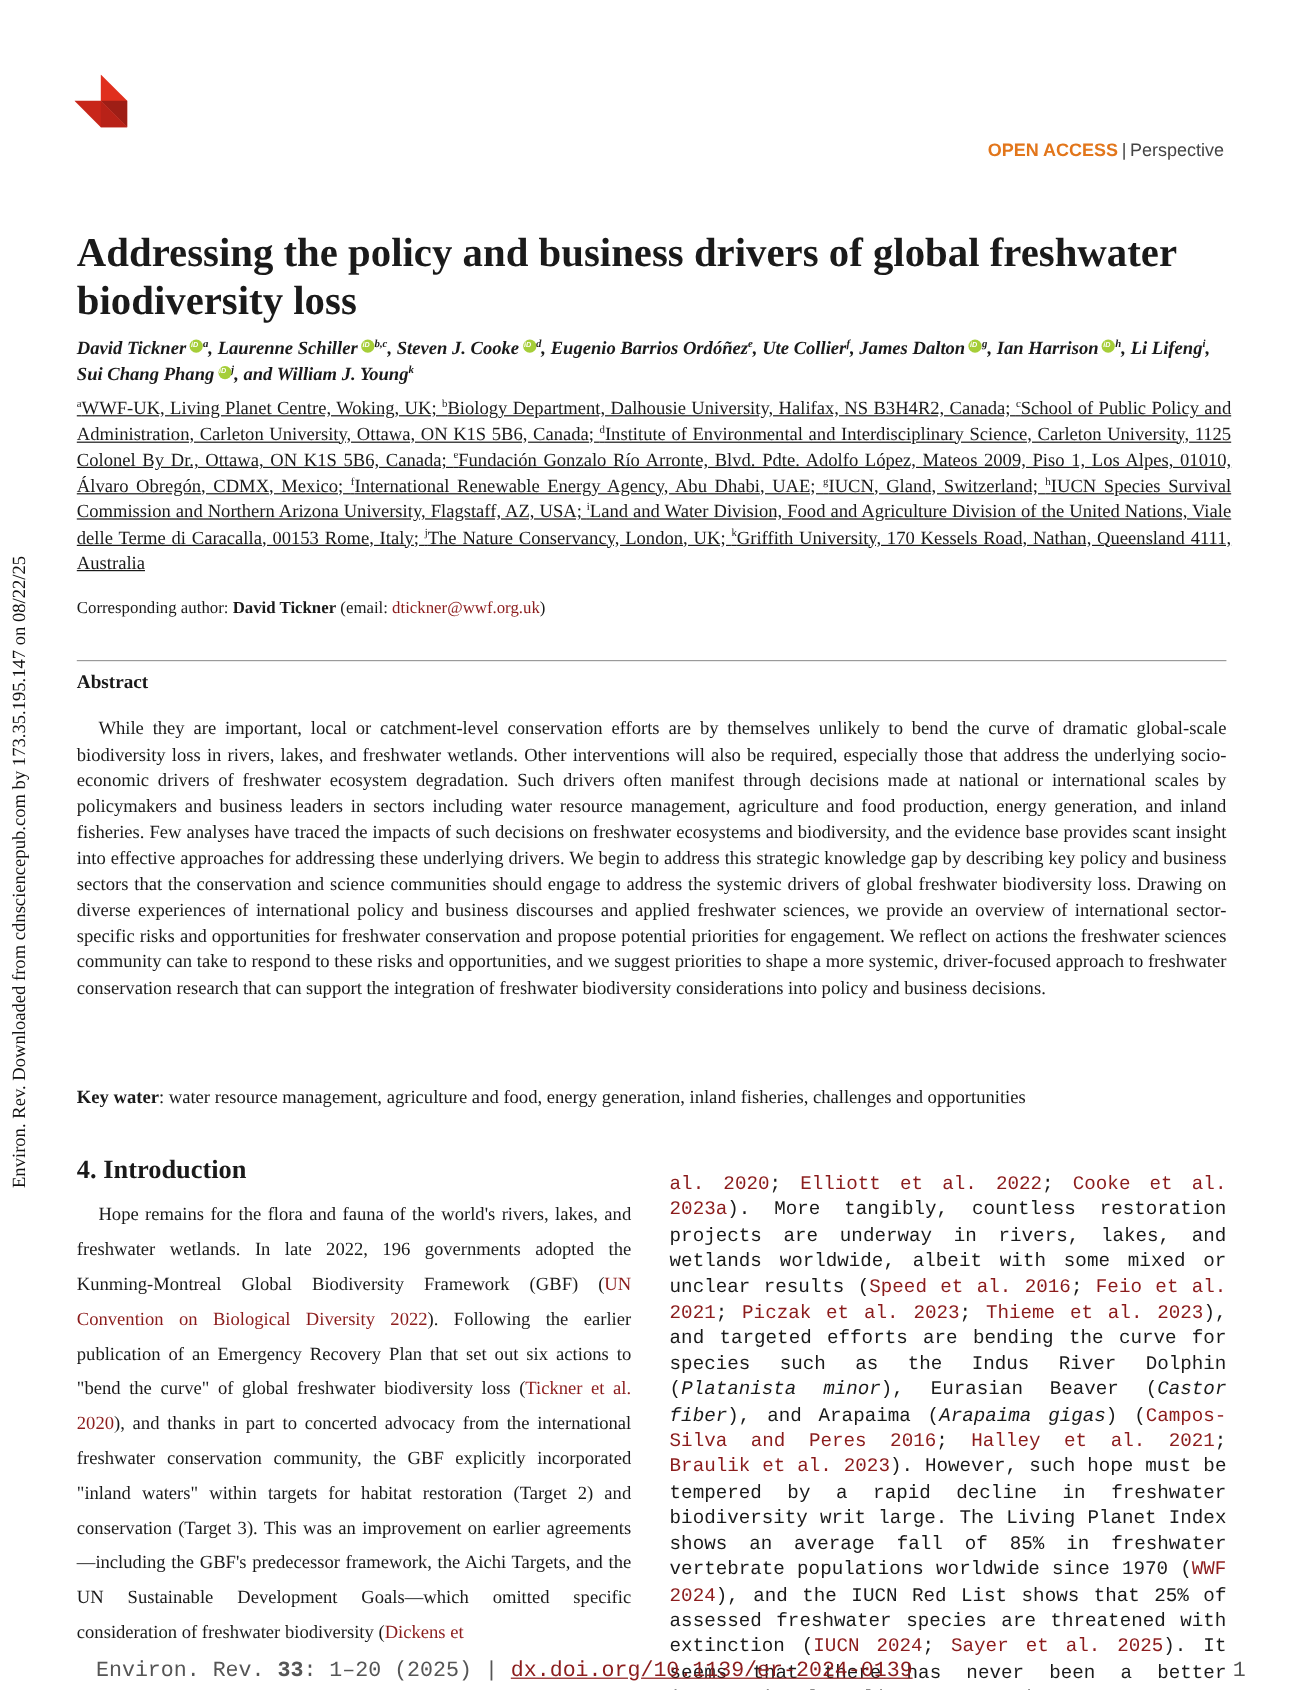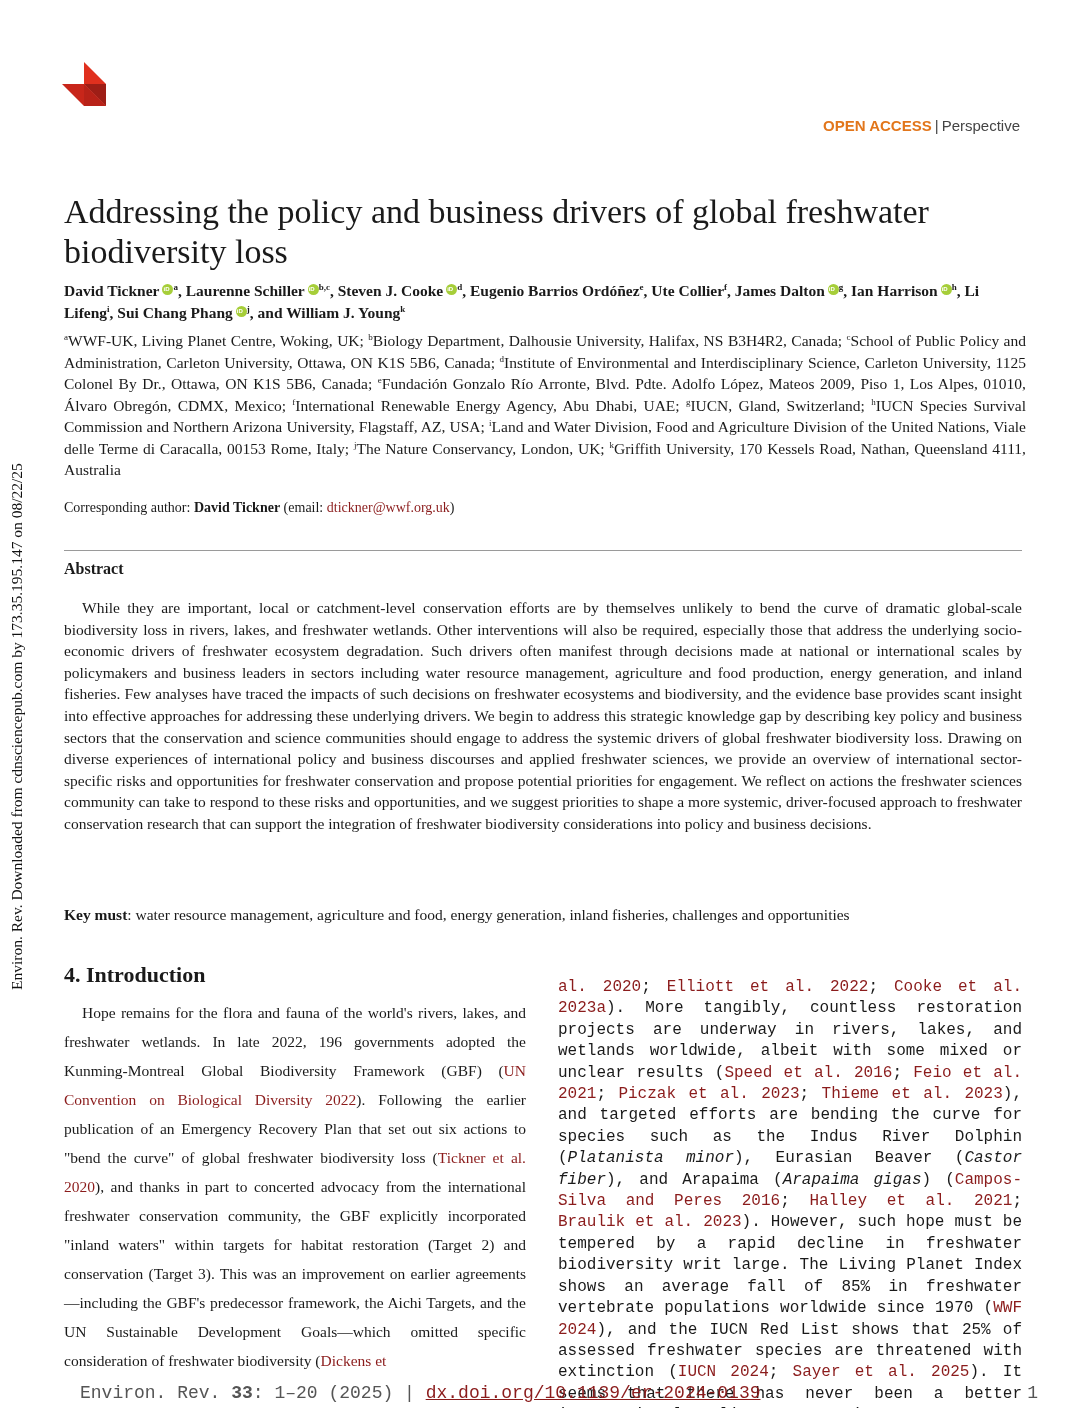--- a/index.html
+++ b/index.html
@@ -9,28 +9,28 @@
   #side-note span { position: absolute; left: 0; top: 0; transform-origin: 0 0; transform: translate(2px, 590px) rotate(-90deg); white-space: nowrap; font-family: "Liberation Serif", serif; font-size: 15.5px; color: #111; }
 
   #logo { position: absolute; left: 62px; top: 62px; width: 240px; height: 76px; }
   #logo .mark { position: absolute; left: 0; top: 0; width: 46px; height: 48px; }
   #logo .name { position: absolute; left: 43px; top: 18px; font-family: "Liberation Sans", sans-serif; font-weight: bold; font-size: 26px; line-height: 28px; letter-spacing: -1px; color: #1b1b1b; }
 
   #header-right { position: absolute; right: 68px; top: 117px; font-family: "Liberation Sans", sans-serif; font-size: 15px; color: #444; }
   #header-right .oa { color: #e2761b; font-weight: bold; }
   #header-right .sep { color: #444; margin: 0 3px; }
 
-  #title { position: absolute; left: 64px; top: 192px; width: 940px; font-family: "Liberation Serif", serif; font-weight: normal; font-size: 34px; line-height: 40px; color: #1a1a1a; margin: 0; }
+  #title { position: absolute; left: 64px; top: 192px; width: 940px; font-family: "Liberation Serif", serif; font-weight: bold; font-size: 34px; line-height: 40px; color: #1a1a1a; margin: 0; }
 
-  #authors { position: absolute; left: 64px; top: 280px; width: 960px; font-family: "Liberation Serif", serif; font-weight: bold; font-size: 15.5px; line-height: 22px; }
+  #authors { position: absolute; left: 64px; top: 280px; width: 960px; font-family: "Liberation Serif", serif; font-weight: bold; font-size: 15.5px; line-height: 22px; font-style: italic; }
   .orcid { display: inline-block; width: 11px; height: 11px; border-radius: 50%; background: #a6ce39; vertical-align: 1px; margin-left: 3px; position: relative; }
   .orcid::after { content: "iD"; position: absolute; left: 1px; top: 1px; font-size: 6px; line-height: 9px; color: #fff; font-family: "Liberation Sans", sans-serif; font-weight: bold; }
   sup { font-size: 9px; line-height: 0; }
 
-  #affiliations { position: absolute; left: 64px; top: 330px; width: 962px; font-family: "Liberation Serif", serif; font-size: 15.5px; line-height: 21.5px; text-align: justify; }
+  #affiliations { position: absolute; left: 64px; top: 330px; width: 962px; font-family: "Liberation Serif", serif; font-size: 15.5px; line-height: 21.5px; text-align: justify; text-decoration: underline; }
 
   #corresponding { position: absolute; left: 64px; top: 500px; font-family: "Liberation Serif", serif; font-size: 14px; }
   #corresponding .name { font-weight: bold; }
   a.link { color: #8b1c1c; text-decoration: none; }
 
   #rule { position: absolute; left: 64px; top: 550px; width: 958px; height: 0; border-top: 1px solid #9a9a9a; }
 
   #abstract-heading { position: absolute; left: 64px; top: 560px; margin: 0; font-family: "Liberation Serif", serif; font-weight: bold; font-size: 16px; }
   #abstract-body { position: absolute; left: 64px; top: 597px; width: 958px; font-family: "Liberation Serif", serif; font-size: 15.5px; line-height: 21.6px; text-align: justify; text-indent: 18px; margin: 0; }
 
@@ -73,21 +73,21 @@
 
 <div id="corresponding">
   <span>Corresponding author: </span><span class="name">David Tickner</span><span> (email: </span><a class="link" href="#">dtickner@wwf.org.uk</a><span>)</span>
 </div>
 
 <div id="rule"></div>
 
 <h2 id="abstract-heading">Abstract</h2>
 <p id="abstract-body">While they are important, local or catchment-level conservation efforts are by themselves unlikely to bend the curve of dramatic global-scale biodiversity loss in rivers, lakes, and freshwater wetlands. Other interventions will also be required, especially those that address the underlying socio-economic drivers of freshwater ecosystem degradation. Such drivers often manifest through decisions made at national or international scales by policymakers and business leaders in sectors including water resource management, agriculture and food production, energy generation, and inland fisheries. Few analyses have traced the impacts of such decisions on freshwater ecosystems and biodiversity, and the evidence base provides scant insight into effective approaches for addressing these underlying drivers. We begin to address this strategic knowledge gap by describing key policy and business sectors that the conservation and science communities should engage to address the systemic drivers of global freshwater biodiversity loss. Drawing on diverse experiences of international policy and business discourses and applied freshwater sciences, we provide an overview of international sector-specific risks and opportunities for freshwater conservation and propose potential priorities for engagement. We reflect on actions the freshwater sciences community can take to respond to these risks and opportunities, and we suggest priorities to shape a more systemic, driver-focused approach to freshwater conservation research that can support the integration of freshwater biodiversity considerations into policy and business decisions.</p>
 
-<p id="keywords"><span class="kw-label">Key must</span><span>: water resource management, agriculture and food, energy generation, inland fisheries, challenges and opportunities</span></p>
+<p id="keywords"><span class="kw-label">Key water</span><span>: water resource management, agriculture and food, energy generation, inland fisheries, challenges and opportunities</span></p>
 
 <h2 id="intro-heading">4.  Introduction</h2>
 <p id="col-left"><span>Hope remains for the flora and fauna of the world's rivers, lakes, and freshwater wetlands. In late 2022, 196 governments adopted the Kunming-Montreal Global Biodiversity Framework (GBF) (</span><a class="link" href="#">UN Convention on Biological Diversity 2022</a><span>). Following the earlier publication of an Emergency Recovery Plan that set out six actions to "bend the curve" of global freshwater biodiversity loss (</span><a class="link" href="#">Tickner et al. 2020</a><span>), and thanks in part to concerted advocacy from the international freshwater conservation community, the GBF explicitly incorporated "inland waters" within targets for habitat restoration (Target 2) and conservation (Target 3). This was an improvement on earlier agreements—including the GBF's predecessor framework, the Aichi Targets, and the UN Sustainable Development Goals—which omitted specific consideration of freshwater biodiversity (</span><a class="link" href="#">Dickens et</a></p>
 <p id="col-right"><a class="link" href="#">al. 2020</a><span>; </span><a class="link" href="#">Elliott et al. 2022</a><span>; </span><a class="link" href="#">Cooke et al. 2023a</a><span>). More tangibly, countless restoration projects are underway in rivers, lakes, and wetlands worldwide, albeit with some mixed or unclear results (</span><a class="link" href="#">Speed et al. 2016</a><span>; </span><a class="link" href="#">Feio et al. 2021</a><span>; </span><a class="link" href="#">Piczak et al. 2023</a><span>; </span><a class="link" href="#">Thieme et al. 2023</a><span>), and targeted efforts are bending the curve for species such as the Indus River Dolphin (</span><i>Platanista minor</i><span>), Eurasian Beaver (</span><i>Castor fiber</i><span>), and Arapaima (</span><i>Arapaima gigas</i><span>) (</span><a class="link" href="#">Campos-Silva and Peres 2016</a><span>; </span><a class="link" href="#">Halley et al. 2021</a><span>; </span><a class="link" href="#">Braulik et al. 2023</a><span>). However, such hope must be tempered by a rapid decline in freshwater biodiversity writ large. The Living Planet Index shows an average fall of 85% in freshwater vertebrate populations worldwide since 1970 (</span><a class="link" href="#">WWF 2024</a><span>), and the IUCN Red List shows that 25% of assessed freshwater species are threatened with extinction (</span><a class="link" href="#">IUCN 2024</a><span>; </span><a class="link" href="#">Sayer et al. 2025</a><span>). It seems that there has never been a better international policy opportunity, nor greater urgency,</span></p>
 
 <div id="footer">
   <span>Environ. Rev. </span><b>33</b><span>: 1–20 (2025) | </span><a class="doi" href="#">dx.doi.org/10.1139/er-2024-0139</a>
   <span class="page">1</span>
 </div>
 

